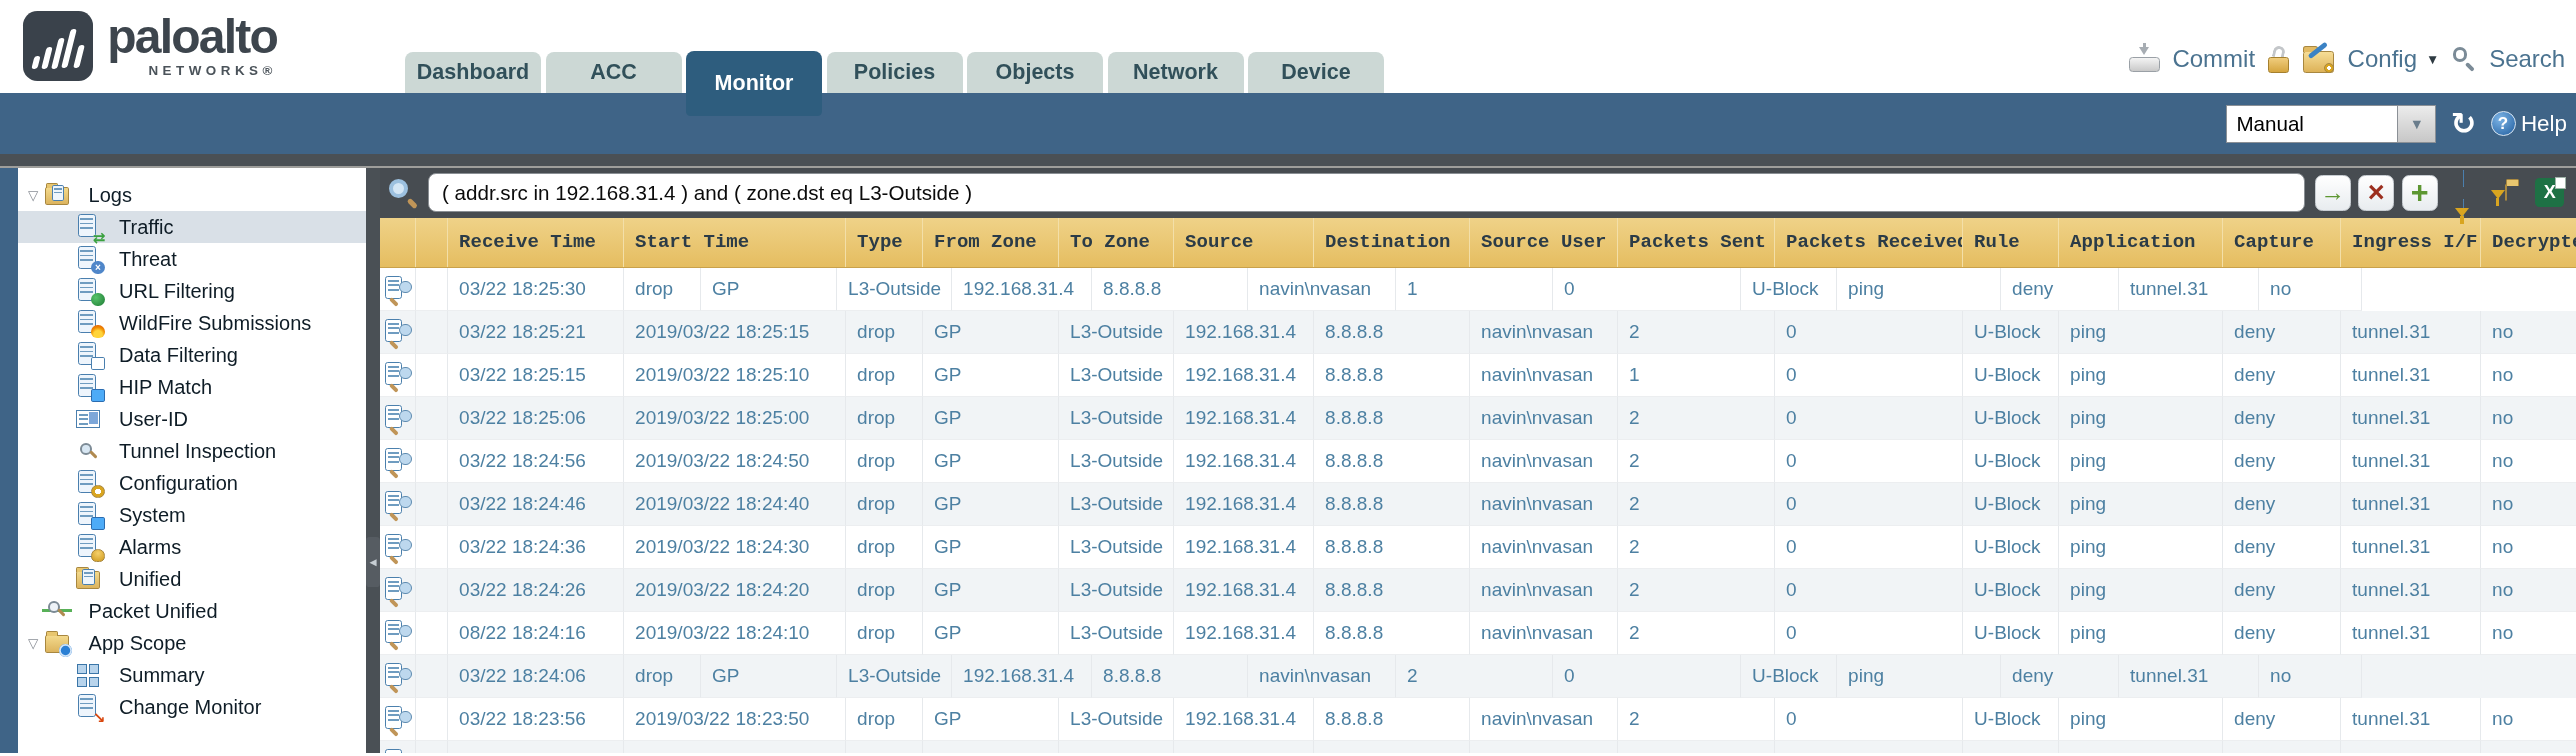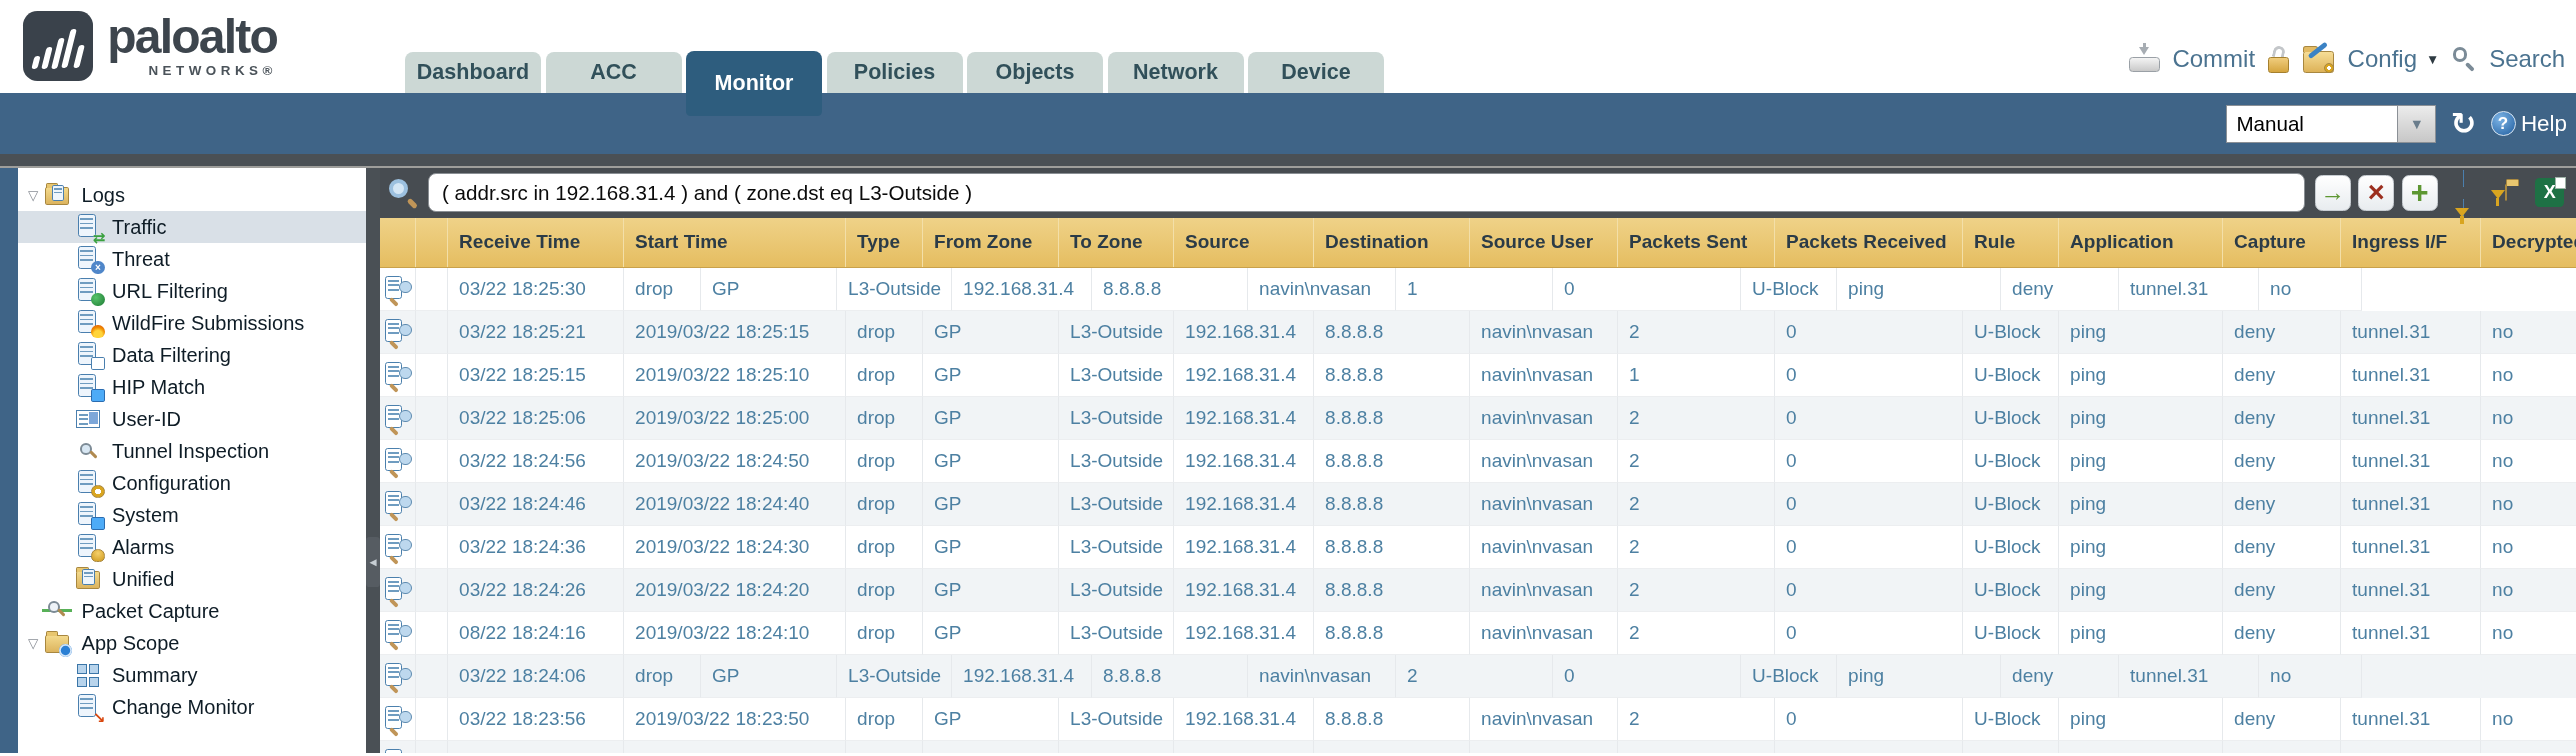--- a/index.html
+++ b/index.html
@@ -75,21 +75,21 @@
   .bluestrip { width:18px; background:#3f6487; }
 
   .sidebar { width:348px; background:#fff; padding-top:10.8px; overflow:hidden; }
   .titem { height:32px; display:flex; align-items:center; font-size:20px; color:#0e1c26; cursor:pointer;
     white-space:nowrap; }
   .titem.lv0 { padding-left:3.6px; }
   .titem.lv1 { padding-left:57px; }
   .titem.sel { background:#d9e0e7; }
   .tri { width:23px; font-size:13.4px; color:#8a8f96; text-align:center; flex:0 0 23px; }
   .tspacer { width:23px; flex:0 0 23px; }
-  .tlabel { margin-left:10px; }
+  .tlabel { margin-left:17px; }
 
   
   .ti { position:relative; width:27px; height:27px; flex:0 0 27px; }
   .ti .doc { position:absolute; left:2.7px; top:0.9px; width:18px; height:23px; background:#eef5fc;
     border:1.8px solid #4a7fae; border-radius:2.7px; }
   .ti .doc i { display:block; height:1.8px; background:#6f9cc0; margin:2.7px 1.8px 0; }
   .ti .folder { position:absolute; left:0.9px; top:5.4px; width:24px; height:18px;
     background:linear-gradient(#f3d98c,#dcb45e); border:0.9px solid #a8873f; border-radius:1.8px; }
   .ti .folder::before { content:""; position:absolute; left:-0.9px; top:-5.4px; width:10.8px; height:4.5px;
     background:#e8c66f; border:0.9px solid #a8873f; border-bottom:none; border-radius:1.8px 1.8px 0 0; }
@@ -142,21 +142,21 @@
     border:0.9px solid #a8873f; border-radius:1.8px; }
   .mini-folder::before { content:""; position:absolute; left:-0.9px; top:-6.3px; width:11.7px; height:5.4px;
     background:#e8c66f; border:0.9px solid #a8873f; border-bottom:none; border-radius:1.8px 1.8px 0 0; }
   .xls { width:29px; height:29px; background:#1e7145; border-radius:4.5px; color:#fff; font-size:18px;
     font-weight:700; display:flex; align-items:center; justify-content:center; position:relative; }
   .xls::after { content:""; position:absolute; right:-1.8px; top:-1.8px; width:9px; height:10.8px; background:#fff;
     border:0.9px solid #9fb3a8; }
 
   
   .thead { height:51px; display:flex; background:linear-gradient(#efd288,#e5bd60);
-    border-bottom:0.9px solid #c9a14b; }
+    border-bottom:0.9px solid #c9a14b;font-family:Liberation Mono, monospace; }
   .hcell { display:flex; align-items:center; padding-left:10.8px; font-size:19px; font-weight:700; color:#2b3b47;
     border-right:1.8px solid #f3dfa8; white-space:nowrap; overflow:hidden; flex:0 0 auto; cursor:pointer; }
   .rows { height:493px; overflow:hidden; }
   .trow { height:43px; display:flex; background:#fff; cursor:pointer; }
   .trow.alt { background:#f1f4f6; }
   .tcell { display:flex; align-items:center; padding-left:10.8px; font-size:19px; color:#4d80a2;
     border-right:0.9px solid #e6e9ec; border-bottom:0.9px solid #eceef0; white-space:nowrap; overflow:hidden;
     flex:0 0 auto; }
   .tcell.icn { padding-left:3.6px; }
   .dtl { position:relative; width:27px; height:29px; cursor:pointer; }
@@ -376,21 +376,21 @@
           </span>
         </span>
         <span class="tlabel">Unified</span>
       </div>
       <div class="titem lv0">
         <span class="tspacer"></span>
         <span class="ti">
           <span class="gline"></span>
           <span class="mag" style="background:#eef3f8"></span>
         </span>
-        <span class="tlabel">Packet Capture</span>
+        <span class="tlabel">Packet Unified</span>
       </div>
       <div class="titem lv0">
         <span class="tri">▽</span>
         <span class="ti">
           <span class="folder"></span>
           <span class="badge" style="background:#2a7fd4;border-radius:50%;box-shadow:inset 0 0 0 1.8px #cfe3f7;right:-0.9px;bottom:-0.9px"></span>
         </span>
         <span class="tlabel">App Scope</span>
       </div>
       <div class="titem lv1">

